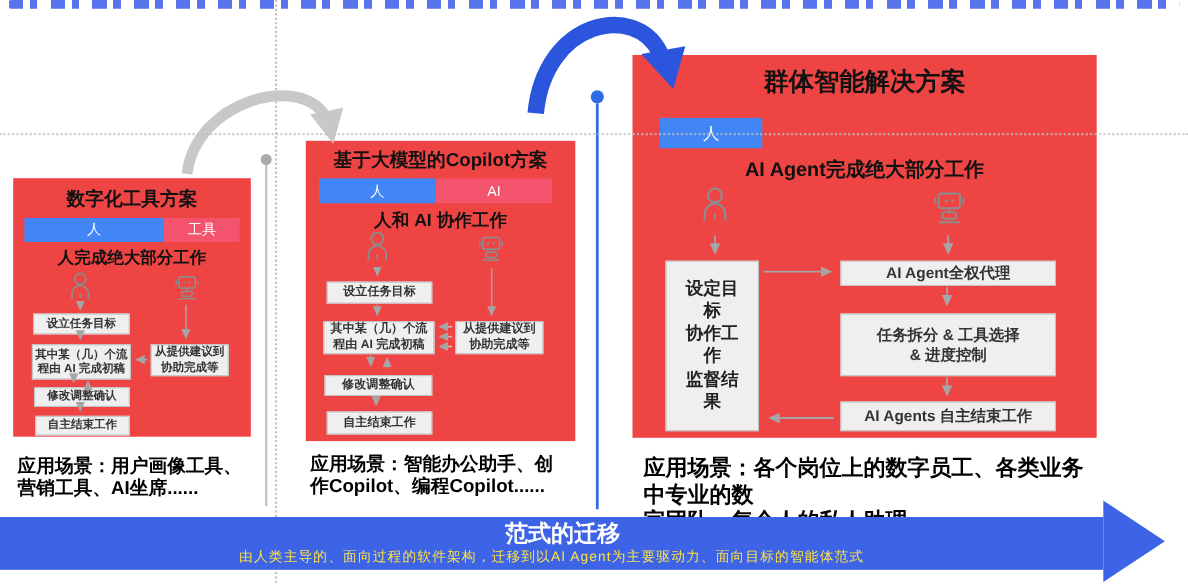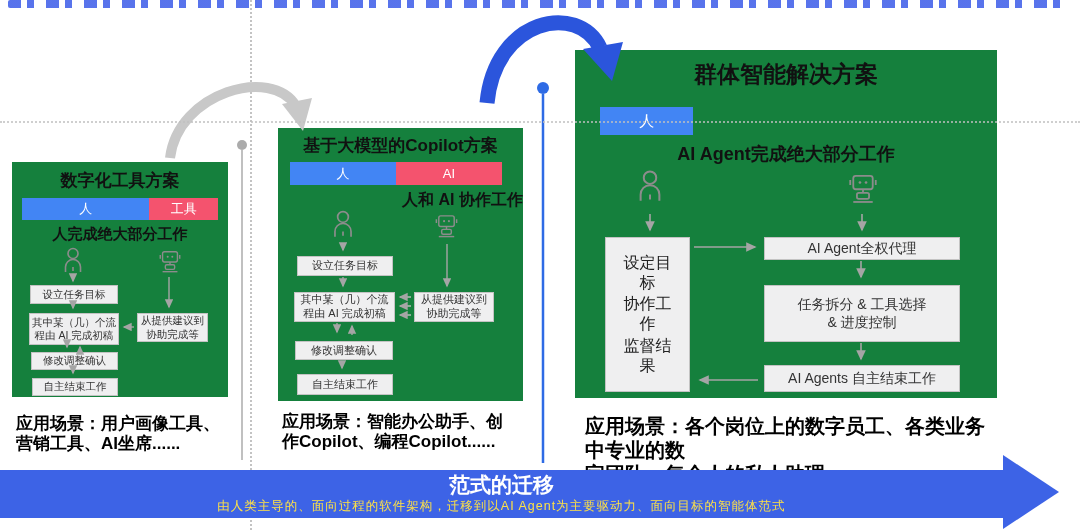--- a/index.html
+++ b/index.html
@@ -11,66 +11,66 @@
   
   .clipped-title{
     position:absolute;left:8px;top:0;width:1064px;height:8px;opacity:.85;border-radius:2px;
     background:
       repeating-linear-gradient(90deg,#3B5BE8 0 13px,transparent 13px 19px,#3B5BE8 19px 26px,transparent 26px 38px);
   }
   
   .vdot{position:absolute;left:250px;top:0;height:530px;width:0;border-left:2px dotted #C3C3C3;z-index:0;}
   .hdot{position:absolute;left:0;top:121px;width:1080px;height:0;border-top:2px dotted #C0C0C0;opacity:.75;z-index:4;}
   
-  .panel{position:absolute;background:#15803d;z-index:1;}
+  .panel{position:absolute;background:#ef4444;z-index:1;}
   .p1{left:12px;top:162px;width:216px;height:235px;}
   .p2{left:278px;top:128px;width:245px;height:273px;}
   .p3{left:575px;top:50px;width:422px;height:348px;}
   .p-title{position:absolute;left:0;width:100%;text-align:center;font-weight:700;color:#111;}
   .p1 .p-title{top:7px;font-size:17px;}
   .p2 .p-title{top:6px;font-size:17px;}
   .p3 .p-title{top:9px;font-size:23px;}
   .bar{position:absolute;display:flex;overflow:hidden;}
   .p1 .bar{left:10px;top:36px;width:196px;height:22px;}
   .p2 .bar{left:12px;top:34px;width:212px;height:23px;}
   .p3 .bar{left:25px;top:57px;width:373px;height:28px;}
   .bar .seg{display:flex;align-items:center;justify-content:center;color:#fff;font-weight:500;}
   .p1 .seg,.p2 .seg{font-size:13px;}
   .p3 .seg{font-size:15px;}
   .seg.blue{background:#4285F4;}
   .seg.red{background:#F4536E;}
   .p-sub{position:absolute;left:0;width:100%;text-align:center;font-weight:700;color:#111;}
   .p1 .p-sub{top:63px;font-size:15px;}
-  .p2 .p-sub{top:62px;font-size:16px;text-align:right;}
+  .p2 .p-sub{top:62px;font-size:16px;}
   .p3 .p-sub{top:92px;font-size:18px;}
   .icon{position:absolute;}
   
   .fbox{
     position:absolute;background:#EFEFF0;border:1px solid #C3C3C3;color:#333;
     display:flex;align-items:center;justify-content:center;text-align:center;
-    white-space:pre-line;line-height:1.25;
+    white-space:pre-line;line-height:1.25;font-weight:bold;
   }
   .p1 .fbox{font-size:10.5px;}
   .p2 .fbox{font-size:11px;}
   .p3 .fbox{font-size:14px;}
   .p3 .tallbox{flex-direction:column;justify-content:space-around;font-size:16px;color:#222;padding:14px 16px;box-sizing:border-box;}
   
   .caption{position:absolute;font-weight:700;color:#000;line-height:1.2;z-index:2;}
   .c1{left:16px;top:414px;width:220px;font-size:17px;}
   .c2{left:282px;top:412px;width:244px;font-size:17px;}
   .c3{left:585px;top:414px;width:412px;font-size:20px;}
   
   .overlay{position:absolute;left:0;top:0;z-index:3;pointer-events:none;}
   
   .banner{position:absolute;left:0;top:470px;width:1003px;height:48px;background:#3D63E6;z-index:2;}
   .banner-head{
     position:absolute;left:1003px;top:455px;width:0;height:0;z-index:2;
     border-top:37px solid transparent;border-bottom:37px solid transparent;border-left:56px solid #3D63E6;
   }
-  .banner-title{position:absolute;left:0;top:1px;width:100%;text-align:center;color:#fff;font-weight:700;font-size:21px;}
+  .banner-title{position:absolute;left:0;top:1px;width:100%;text-align:center;color:#fff;font-weight:700;font-size:21px;padding-left:10px;}
   .banner-sub{position:absolute;left:0;top:28px;width:100%;text-align:center;color:#fde047;font-size:12.5px;letter-spacing:1px;}
 </style>
 </head>
 <body>
 
 <div class="canvas">
 
   <div class="clipped-title"></div>
 
   <div class="vdot"></div>

